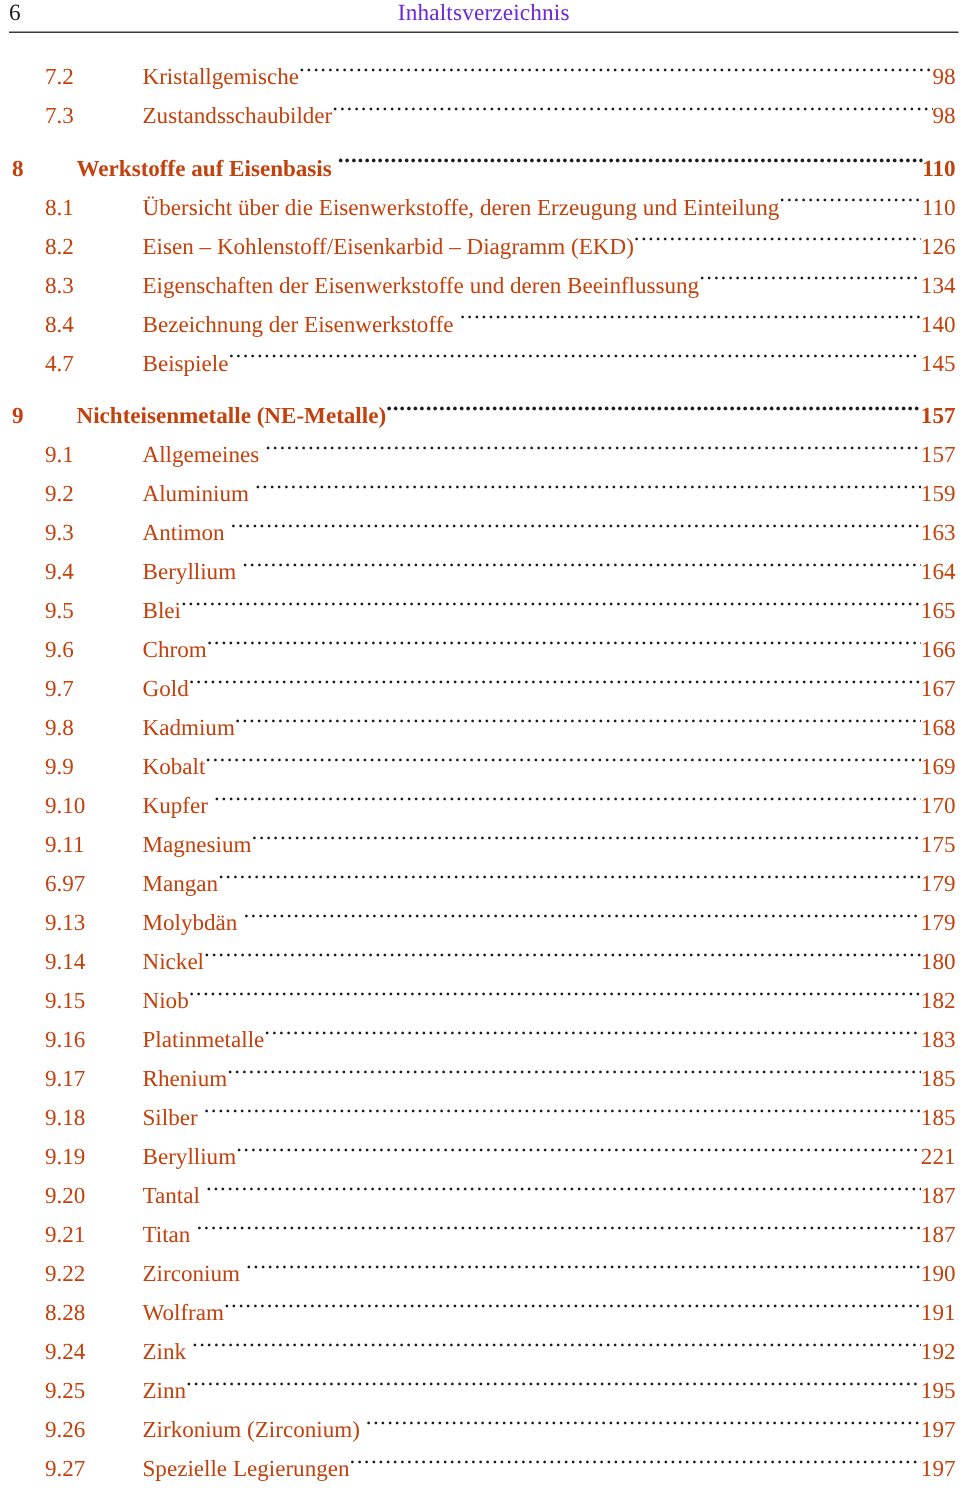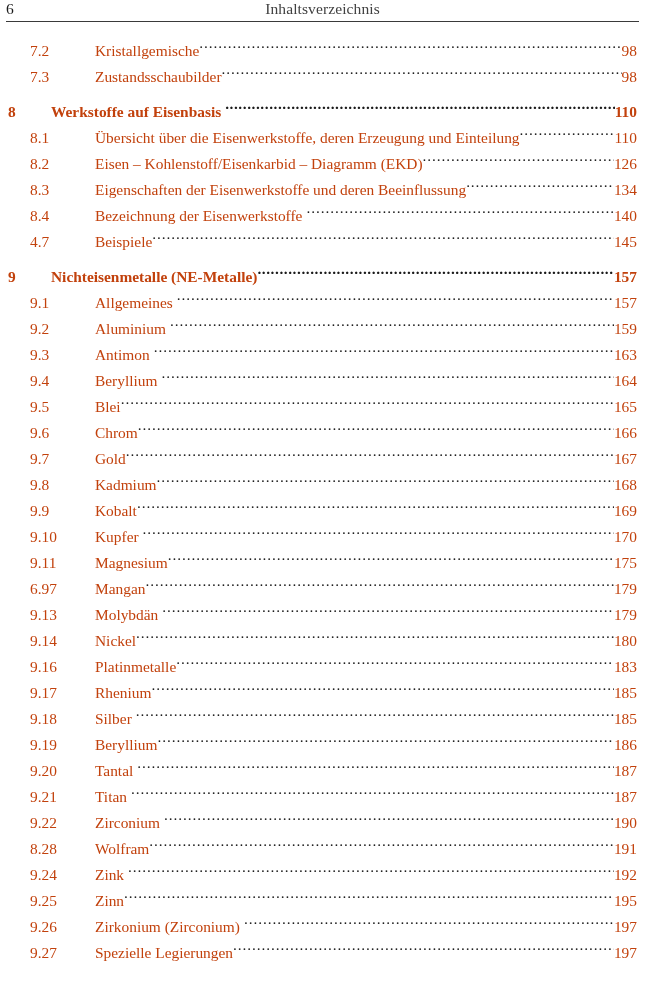--- a/index.html
+++ b/index.html
@@ -39,21 +39,21 @@
   }
   .header-title {
     position: absolute;
     left: 0;
     right: 0;
     top: 0px;
     text-align: center;
     font-size: 15.5px;
     line-height: 18px;
     letter-spacing: 0.1px;
-    color: #404040;
+    color: #6d28d9;
   }
   .header-rule {
     position: absolute;
     left: 0;
     right: 0;
     top: 21px;
     border-top: 1.6px solid #3a3a3a;
   }
 
   
@@ -302,20 +302,27 @@
         <span class="toc-page">179</span>
       </div>
       <div class="toc-line level-2">
         <span class="toc-num">9.14</span>
         <span class="toc-title">Nickel</span>
         <span class="toc-gap none"></span>
         <span class="toc-dots"></span>
         <span class="toc-page">180</span>
       </div>
       <div class="toc-line level-2">
+        <span class="toc-num">9.15</span>
+        <span class="toc-title">Niob</span>
+        <span class="toc-gap none"></span>
+        <span class="toc-dots"></span>
+        <span class="toc-page">182</span>
+      </div>
+      <div class="toc-line level-2">
         <span class="toc-num">9.16</span>
         <span class="toc-title">Platinmetalle</span>
         <span class="toc-gap none"></span>
         <span class="toc-dots"></span>
         <span class="toc-page">183</span>
       </div>
       <div class="toc-line level-2">
         <span class="toc-num">9.17</span>
         <span class="toc-title">Rhenium</span>
         <span class="toc-gap none"></span>
@@ -327,21 +334,21 @@
         <span class="toc-title">Silber</span>
         <span class="toc-gap"></span>
         <span class="toc-dots"></span>
         <span class="toc-page">185</span>
       </div>
       <div class="toc-line level-2">
         <span class="toc-num">9.19</span>
         <span class="toc-title">Beryllium</span>
         <span class="toc-gap none"></span>
         <span class="toc-dots"></span>
-        <span class="toc-page">186</span>
+        <span class="toc-page">221</span>
       </div>
       <div class="toc-line level-2">
         <span class="toc-num">9.20</span>
         <span class="toc-title">Tantal</span>
         <span class="toc-gap"></span>
         <span class="toc-dots"></span>
         <span class="toc-page">187</span>
       </div>
       <div class="toc-line level-2">
         <span class="toc-num">9.21</span>

